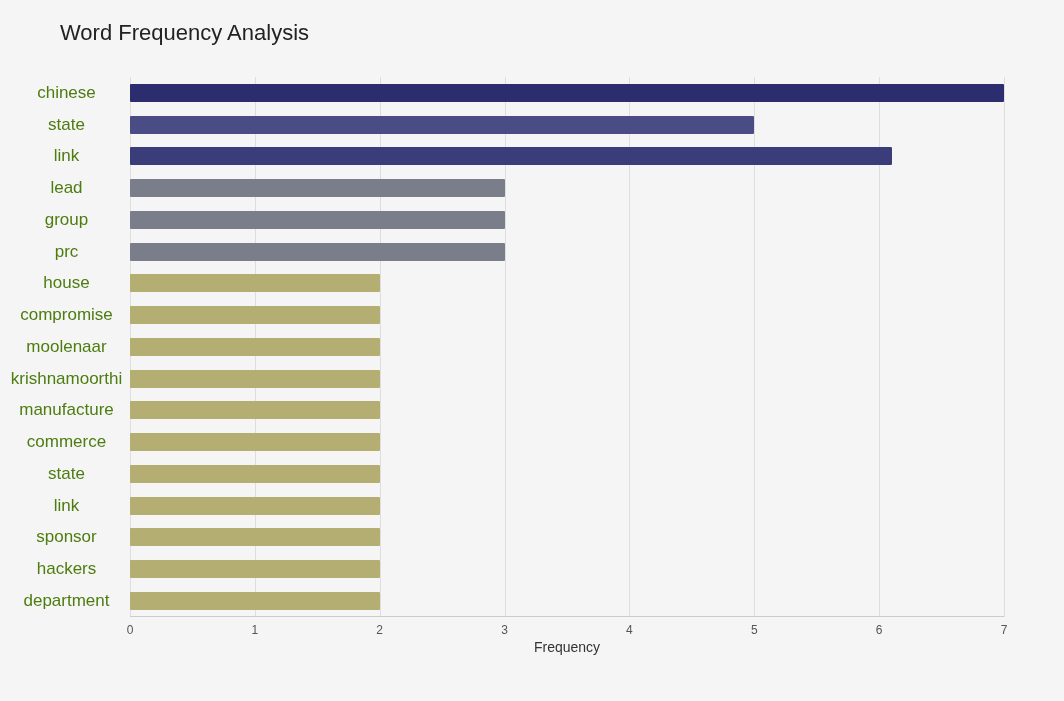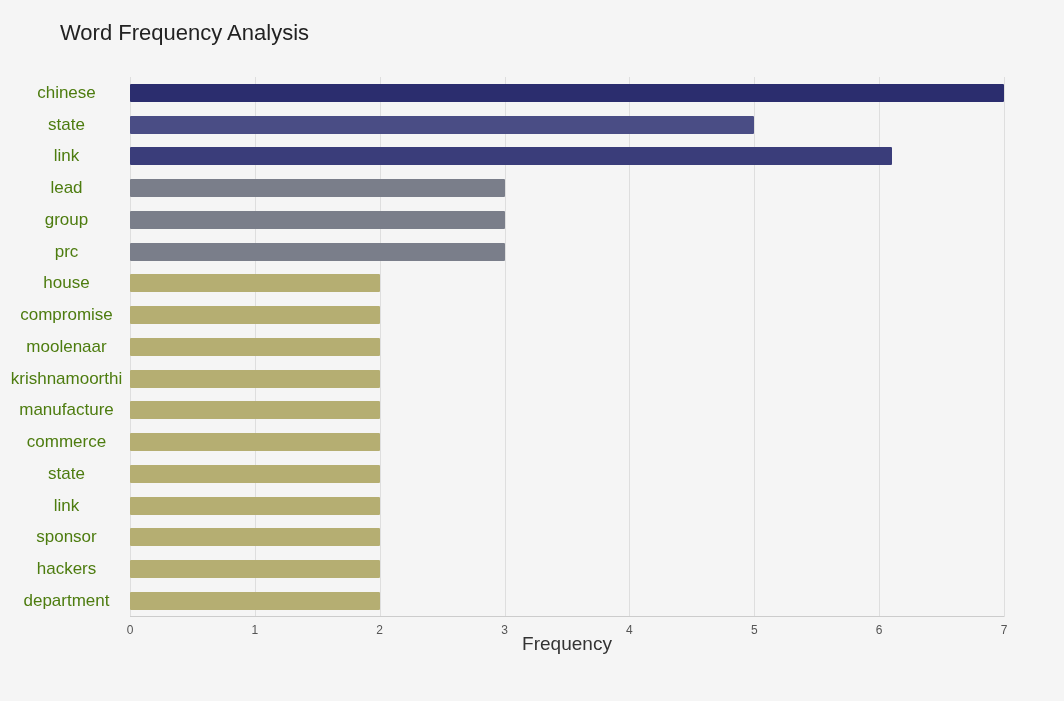--- a/index.html
+++ b/index.html
@@ -92,21 +92,21 @@
       position: absolute;
       font-size: 12px;
       color: #555;
       transform: translateX(-50%);
     }
     .x-axis-label {
       position: absolute;
       bottom: 0;
       left: 50%;
       transform: translateX(-50%);
-      font-size: 19px;
+      font-size: 14px;
       color: #333;
     }
     .x-axis-line {
       position: absolute;
       bottom: 40px;
       left: 0;
       right: 0;
       height: 1px;
       background: #ccc;
     }

